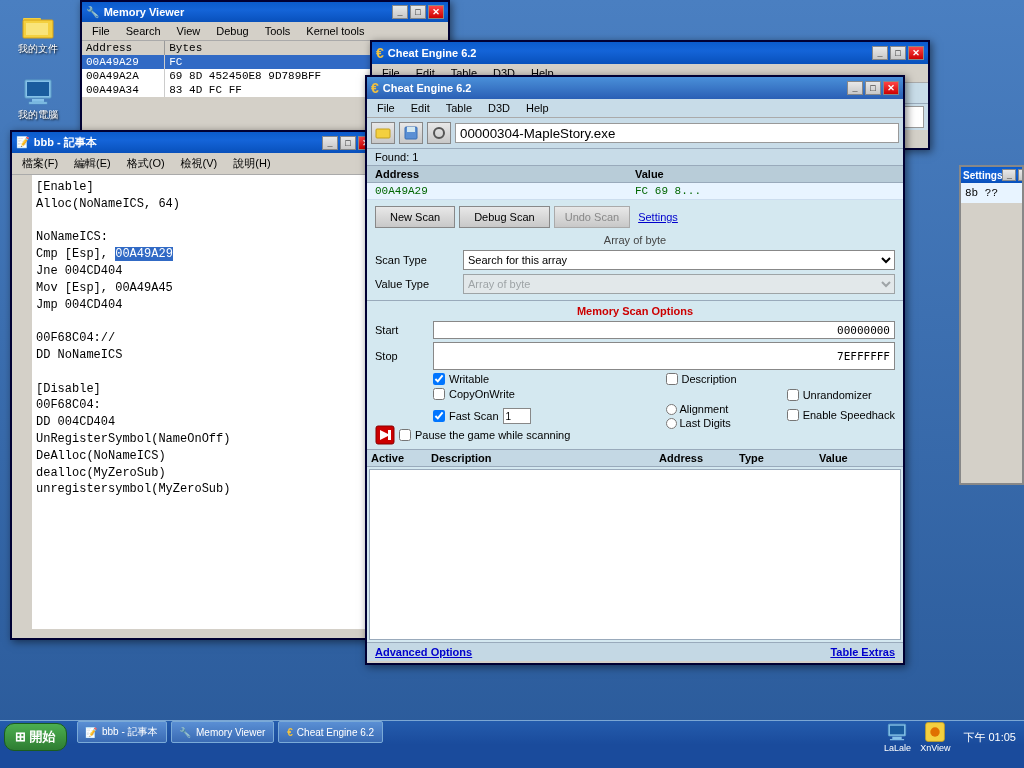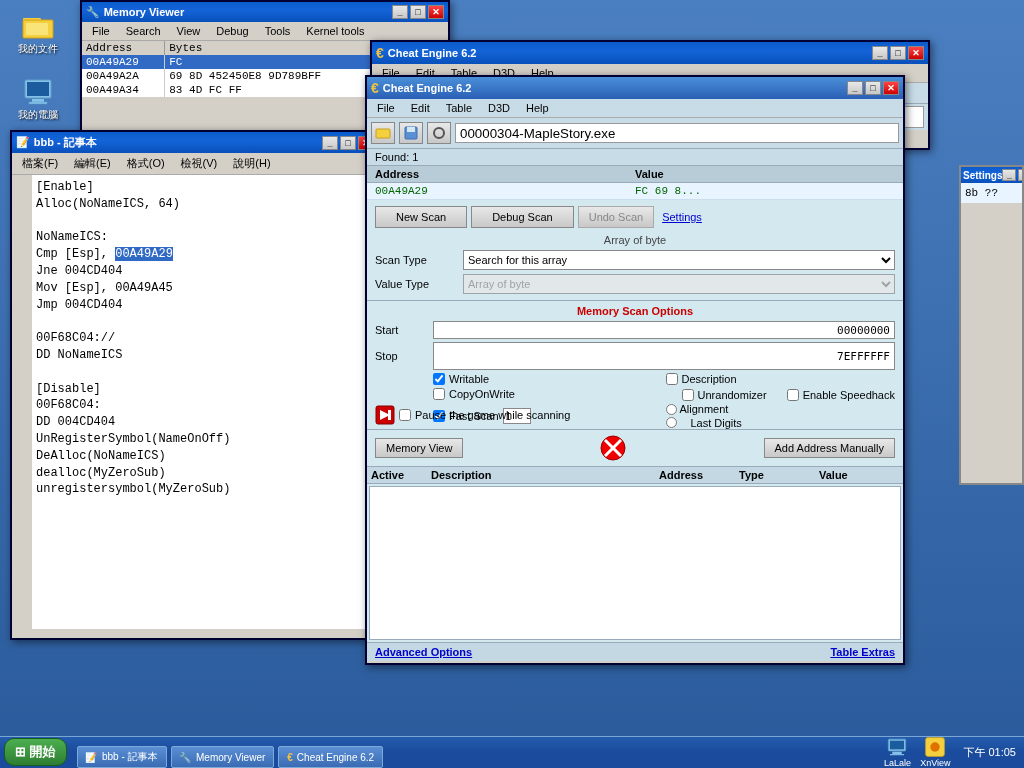--- a/index.html
+++ b/index.html
@@ -43,25 +43,25 @@
       text-align: center;
       text-shadow: 1px 1px 2px black;
     }
 
     
     .taskbar {
       position: absolute;
       bottom: 0;
       left: 0;
       width: 1024px;
-      height: 32px;
+      height: 48px;
       background: linear-gradient(180deg, #245cad 0%, #1a4b9c 50%, #1a4b9c 100%);
       border-top: 1px solid #7ba7d4;
       display: flex;
-      align-items: flex-end;
+      align-items: flex-start;
       z-index: 100;
     }
     .taskbar-start {
       background: linear-gradient(180deg, #4caf50 0%, #2e7d32 100%);
       color: white;
       font-weight: bold;
       font-size: 13px;
       padding: 4px 10px;
       margin: 2px 4px;
       border-radius: 10px;
@@ -284,21 +284,21 @@
       padding: 6px 8px;
       border-bottom: 1px solid #9ab;
     }
     .ce-scan-buttons {
       display: flex;
       gap: 4px;
       align-items: center;
       margin-bottom: 6px;
     }
     .scan-btn {
-      padding: 4px 20px;
+      padding: 4px 14px;
       background: linear-gradient(180deg, #e8e8e8 0%, #c8c8c8 100%);
       border: 1px solid #888;
       cursor: pointer;
       font-size: 11px;
     }
     .undo-btn {
       padding: 4px 10px;
       background: linear-gradient(180deg, #e8e8e8 0%, #c8c8c8 100%);
       border: 1px solid #aaa;
       cursor: pointer;
@@ -767,29 +767,29 @@
           <div style="display:flex; align-items:center; gap:4px;">
             <input type="checkbox" checked="" style="">
             <span>Fast Scan</span>
             <input type="text" style="width: 28px; height: 16px; border: 1px solid rgb(136, 136, 136); padding: 0px 2px; font-size: 10px;" value="1">
           </div>
           <div style="display:flex; flex-direction:column; gap:2px;">
             <div style="display:flex; align-items:center; gap:3px;">
               <input type="radio" name="align" style="">
               <span>Alignment</span>
             </div>
-            <div style="display:flex; align-items:flex-start; gap:14px;">
+            <div style="display:flex; align-items:flex-end; gap:3px;">
               <input type="radio" name="align" style="">
               <span>Last Digits</span>
             </div>
           </div>
         </div>
 
         <div style="display:flex; justify-content: flex-end; gap: 16px; margin-top: -40px;">
-          <div style="display:flex; flex-direction:row; gap:20px;">
+          <div style="display:flex; flex-direction:column; gap:8px;">
             <div style="display:flex; align-items:center; gap:4px;">
               <input type="checkbox" style="">
               <span>Unrandomizer</span>
             </div>
             <div style="display:flex; align-items:center; gap:4px;">
               <input type="checkbox" style="">
               <span>Enable Speedhack</span>
             </div>
           </div>
         </div>
@@ -800,31 +800,20 @@
               <rect x="1" y="1" width="18" height="18" rx="2" fill="#c00" stroke="#800" stroke-width="1"></rect>
               <polygon points="5,5 15,10 5,15" fill="white"></polygon>
               <rect x="13" y="5" width="3" height="10" fill="white"></rect>
             </svg>
           </div>
           <input type="checkbox" style="">
           <span>Pause the game while scanning</span>
         </div>
       </div>
 
-      <div class="ce-bottom-bar">
-        <button class="ce-bottom-btn">Memory View</button>
-        <div style="width:28px; height:28px;">
-          <svg viewBox="0 0 28 28" width="28" height="28">
-            <circle cx="14" cy="14" r="12" fill="#e00" stroke="#900" stroke-width="1"></circle>
-            <line x1="6" y1="6" x2="22" y2="22" stroke="white" stroke-width="3"></line>
-            <line x1="22" y1="6" x2="6" y2="22" stroke="white" stroke-width="3"></line>
-          </svg>
-        </div>
-        <button class="ce-bottom-btn">Add Address Manually</button>
-      </div>
 
       <div class="ce-table-area">
         <div class="ce-table-header">
           <span>Active</span>
           <span>Description</span>
           <span>Address</span>
           <span>Type</span>
           <span>Value</span>
         </div>
         <div class="ce-table-content"></div>

